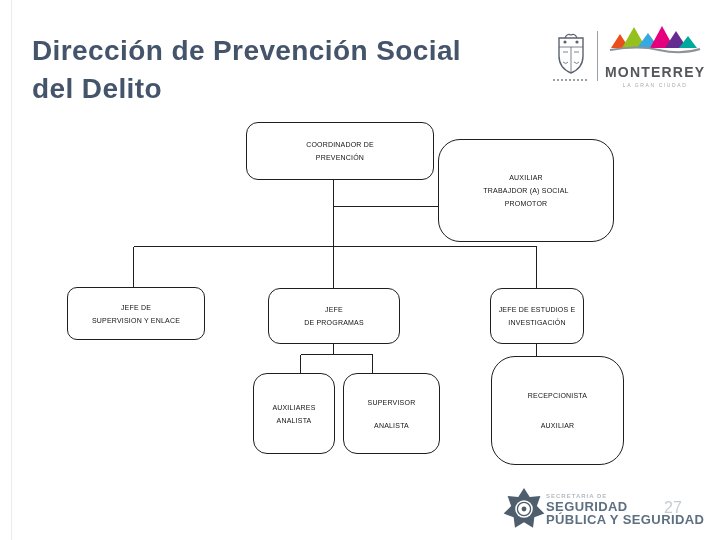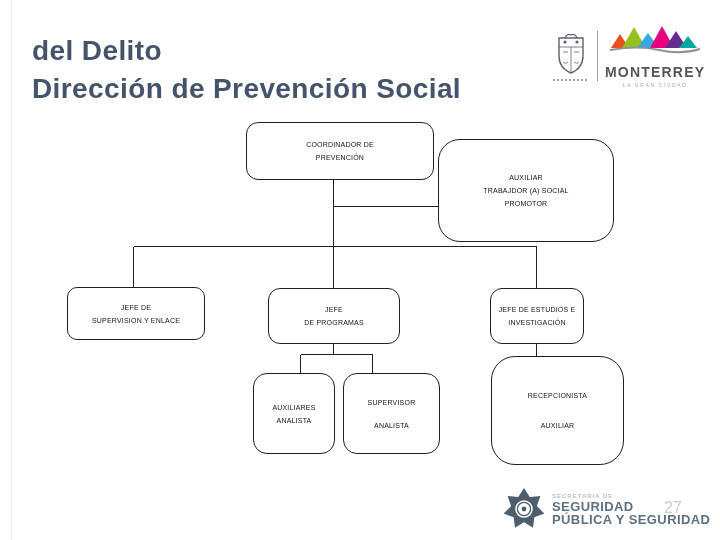--- a/index.html
+++ b/index.html
@@ -39,34 +39,34 @@
   #box-recepcionista{left:491px;top:356px;width:131px;height:107px;border-radius:24px;}
   .gap10{margin-top:10px;}
   .gap17{margin-top:17px;}
   .connectors{position:absolute;left:0;top:0;}
   
   #slide-number{
     position:absolute;left:664px;top:499px;font-size:16px;color:#c3cdd5;z-index:1;
   }
   #footer-logo{position:absolute;left:502px;top:487px;display:flex;align-items:center;z-index:2;}
   .badge-wrap{width:44px;height:44px;}
-  .sec-text{margin-left:6px;display:flex;flex-direction:column;}
+  .sec-text{display:flex;flex-direction:column;}
   .sec-small{font-size:6px;font-weight:bold;letter-spacing:1px;color:#b3bcc4;line-height:8px;}
   .sec-big{font-size:13px;font-weight:bold;letter-spacing:0.4px;color:#5d7081;line-height:13px;}
 </style>
 </head>
 <body>
 
 <div id="slide">
 
   <div class="left-rule"></div>
 
   <div id="page-title">
+    <div>Dirección de Prevención Social</div>
     <div>del Delito</div>
-    <div>Dirección de Prevención Social</div>
   </div>
 
   <div id="header-logo">
     <div class="crest-wrap">
       <svg width="34" height="44" viewBox="0 0 34 44">
         <path d="M5,6 H29 V24 Q29,36 17,41 Q5,36 5,24 Z" fill="none" stroke="#5b6270" stroke-width="1.4"></path>
         <path d="M5,15 H29 M17,15 V40" stroke="#5b6270" stroke-width="0.8" fill="none"></path>
         <path d="M11,6 Q13,1 17,3 Q21,1 23,6" fill="none" stroke="#5b6270" stroke-width="1.2"></path>
         <circle cx="11" cy="10" r="1.6" fill="#5b6270"></circle>
         <circle cx="23" cy="10" r="1.6" fill="#5b6270"></circle>

